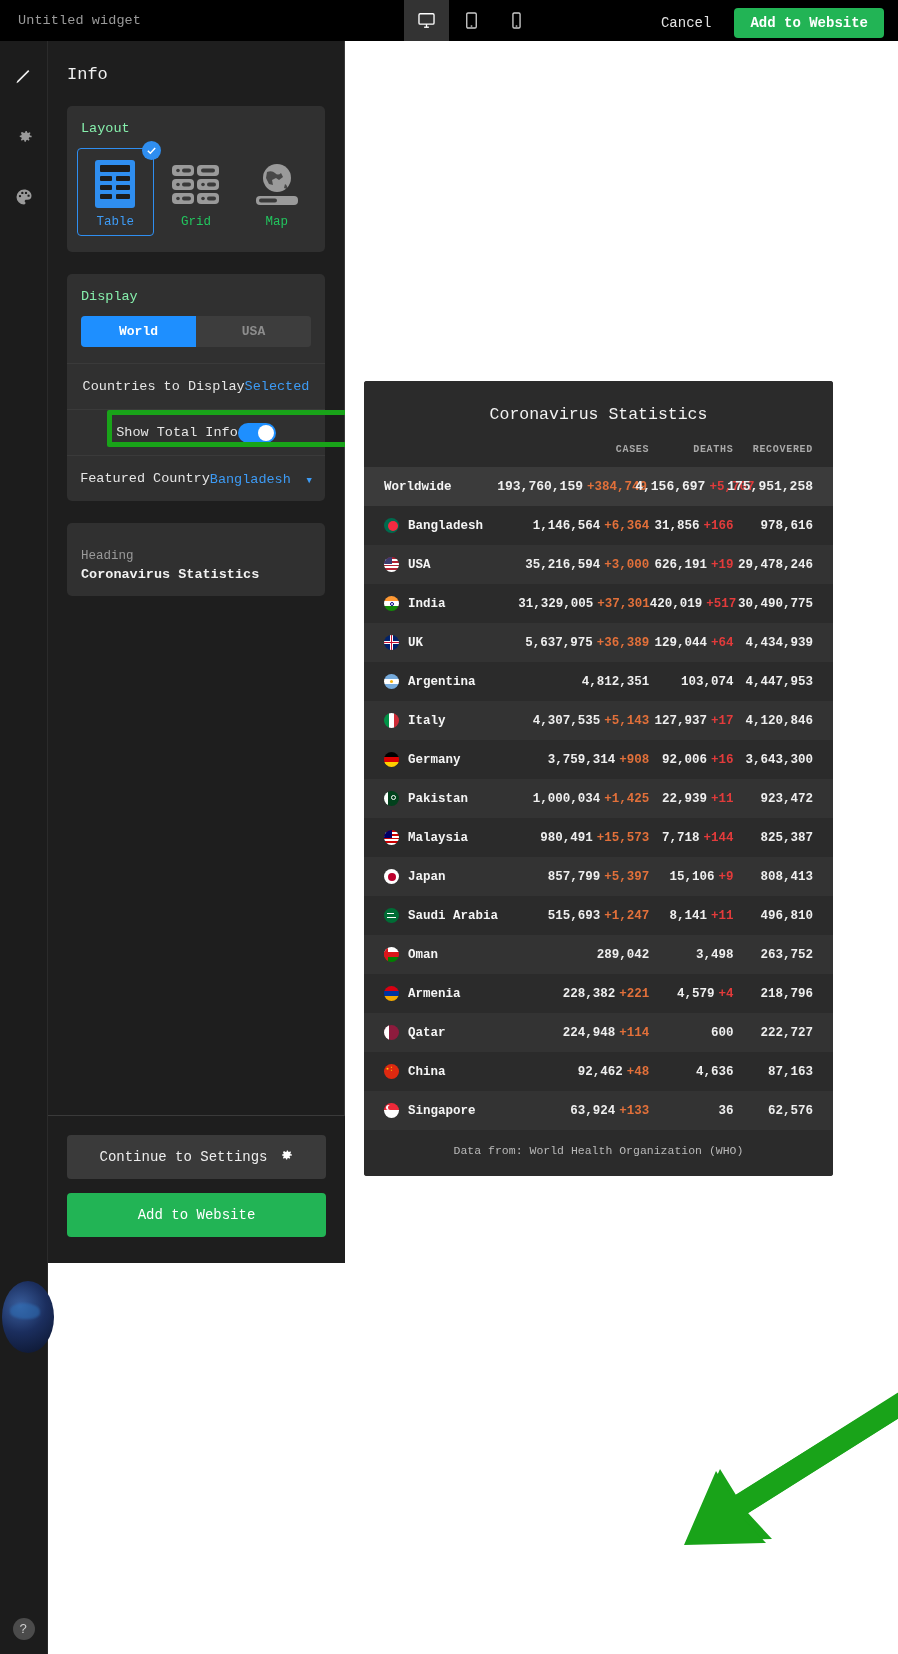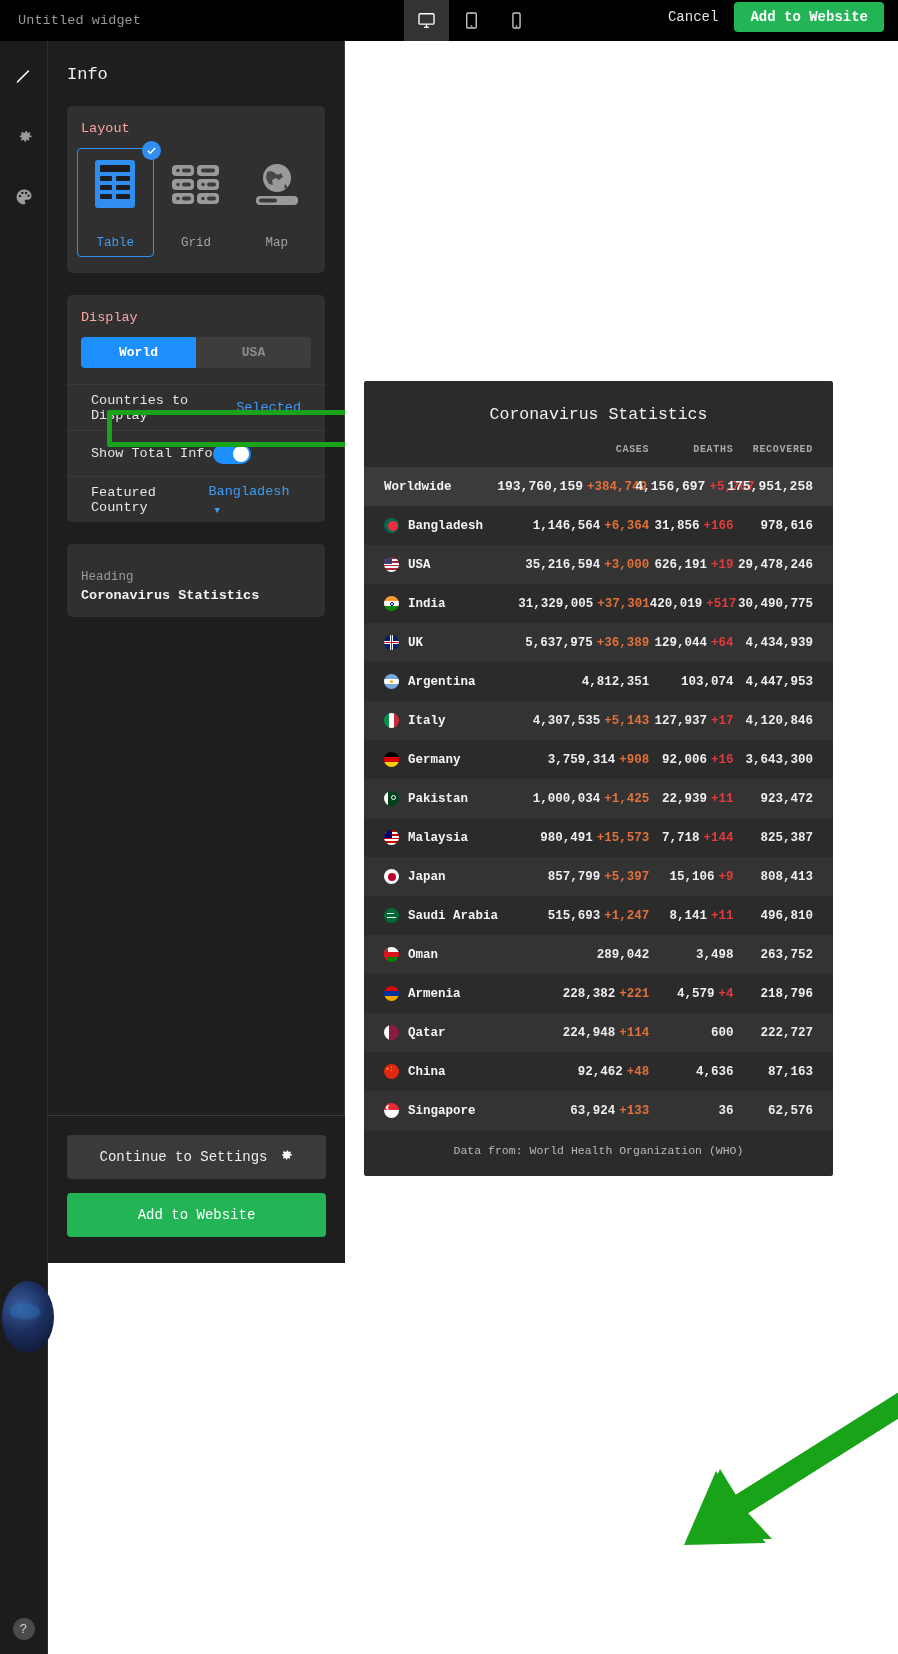--- a/index.html
+++ b/index.html
@@ -19,21 +19,21 @@
   .widget-title {
     color:#9a9a9a; font-size:13.5px; margin-left:18px; letter-spacing:.1px;
   }
   .device-group { position:absolute; left:404px; top:0; height:41px; display:flex; }
   .device-btn {
     width:45px; height:41px; display:flex; align-items:center; justify-content:center;
     background:#000;
   }
   .device-btn.active { background:#333333; }
   .device-btn svg { display:block; }
-  .topbar-right { position:absolute; right:14px; top:0; height:34px; display:flex; align-items:center; gap:16px; }
+  .topbar-right { position:absolute; right:14px; top:6px; height:34px; display:flex; align-items:center; gap:23px; }
   .cancel-btn { color:#e3e3e3; font-size:14px; background:none; border:none; cursor:pointer; font-family:inherit;}
   .add-site-top {
     background:#22b455; color:#fff; border:none; border-radius:4px;
     font-size:14px; font-weight:bold; padding:0 16px; height:30px; cursor:pointer;
     font-family:inherit;
   }
 
   
   .rail {
     position:absolute; left:0; top:41px; width:48px; height:1613px;
@@ -65,52 +65,52 @@
     position:absolute; left:48px; top:41px; width:297px; height:1222px;
     background:#1e1e1e; border-right:1px solid #3a3a3a;
   }
   .panel-title {
     color:#f0f0f0; font-size:17px; padding:24px 0 0 19px; font-weight:normal;
   }
   .card {
     margin:22px 19px 0 19px; background:#303030; border-radius:5px;
   }
   .card-label {
-    color:#fca5a5; font-size:13.5px; padding:15px 0 0 14px;
+    color:#86efac; font-size:13.5px; padding:15px 0 0 14px;
   }
 
   
   .layout-options { display:flex; padding:12px 10px 16px 10px; gap:4px; }
   .layout-opt {
     position:relative; width:81px; padding:9px 0 6px 0;
-    display:flex; flex-direction:column; align-items:center; gap:21px;
+    display:flex; flex-direction:column; align-items:center; gap:0;
     border-radius:4px; border:1px solid transparent; cursor:pointer;
   }
   .layout-opt.selected { border-color:#2f8ef0; }
-  .layout-opt .caption { font-size:12.5px; color:#a3a3a3; }
+  .layout-opt .caption { font-size:12.5px; color:#22c55e; }
   .layout-opt.selected .caption { color:#3d9bf5; }
   .check-badge {
     position:absolute; right:-8px; top:-8px; width:19px; height:19px; border-radius:50%;
     background:#2f8ef0; display:flex; align-items:center; justify-content:center;
   }
 
   
   .seg-wrap { padding:12px 14px 16px 14px; }
   .seg {
     display:flex; width:100%; border-radius:4px; overflow:hidden; background:#3d3d3d;
   }
   .seg-btn {
     flex:1; text-align:center; font-size:13px; padding:8px 0; cursor:pointer;
     color:#8d8d8d; font-weight:bold; background:#3d3d3d; border:none; font-family:inherit;
   }
   .seg-btn.active { background:#1e8fff; color:#fff; }
 
   .row {
-    display:flex; align-items:center; justify-content:flex-start;
-    padding:0 24px; height:46px; border-top:1px solid #3a3a3a; cursor:pointer;
+    display:flex; align-items:center; justify-content:center;
+    padding:0 12px; height:46px; border-top:1px solid #3a3a3a; cursor:pointer;
   }
   .row-label { color:#e6e6e6; font-size:13.5px; }
   .row-value-link { color:#3d9bf5; font-size:13.5px; }
   .row-value-blue { color:#3d9bf5; font-size:13.5px; }
   .caret { color:#3d9bf5; font-size:9px; margin-left:6px; }
 
   .toggle {
     width:38px; height:20px; border-radius:11px; background:#1e8fff;
     position:relative; cursor:pointer;
   }

